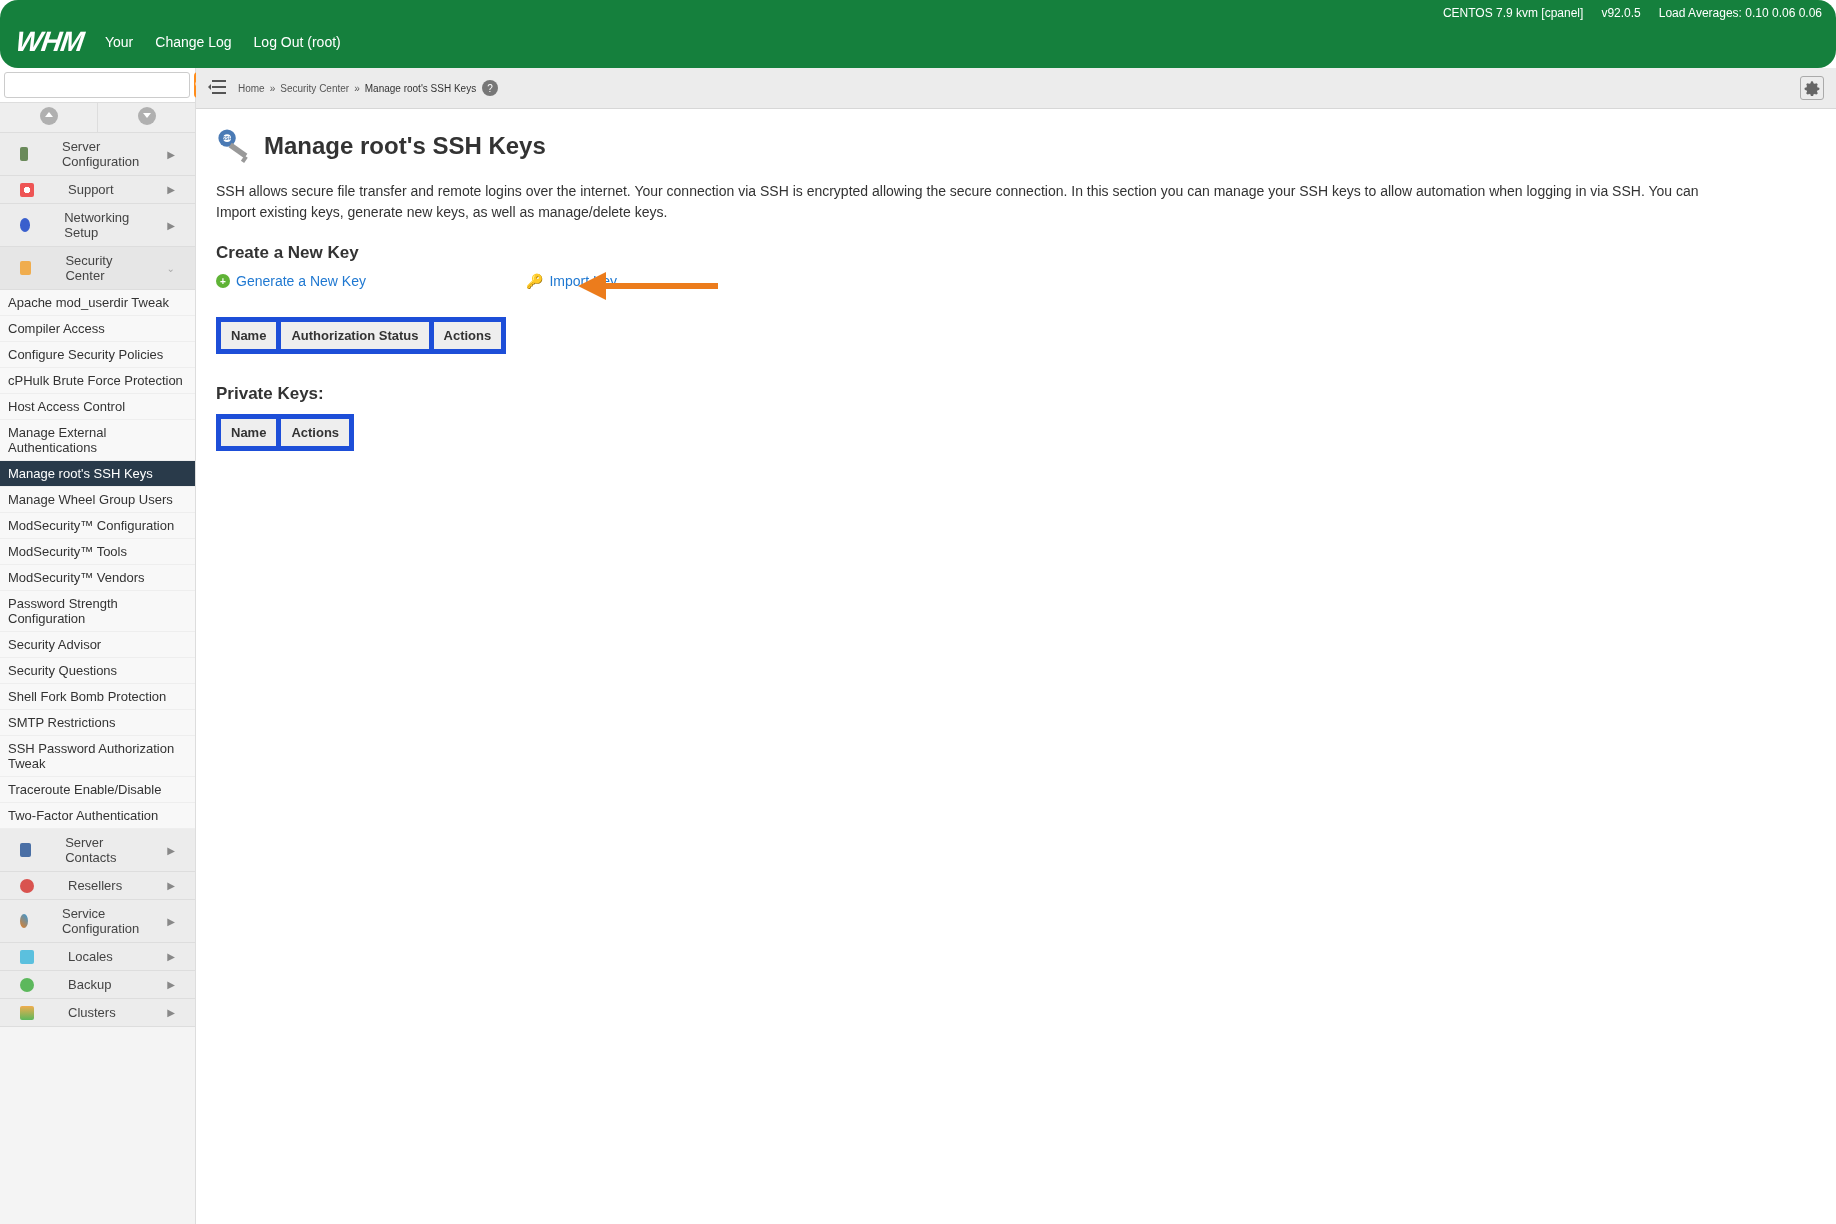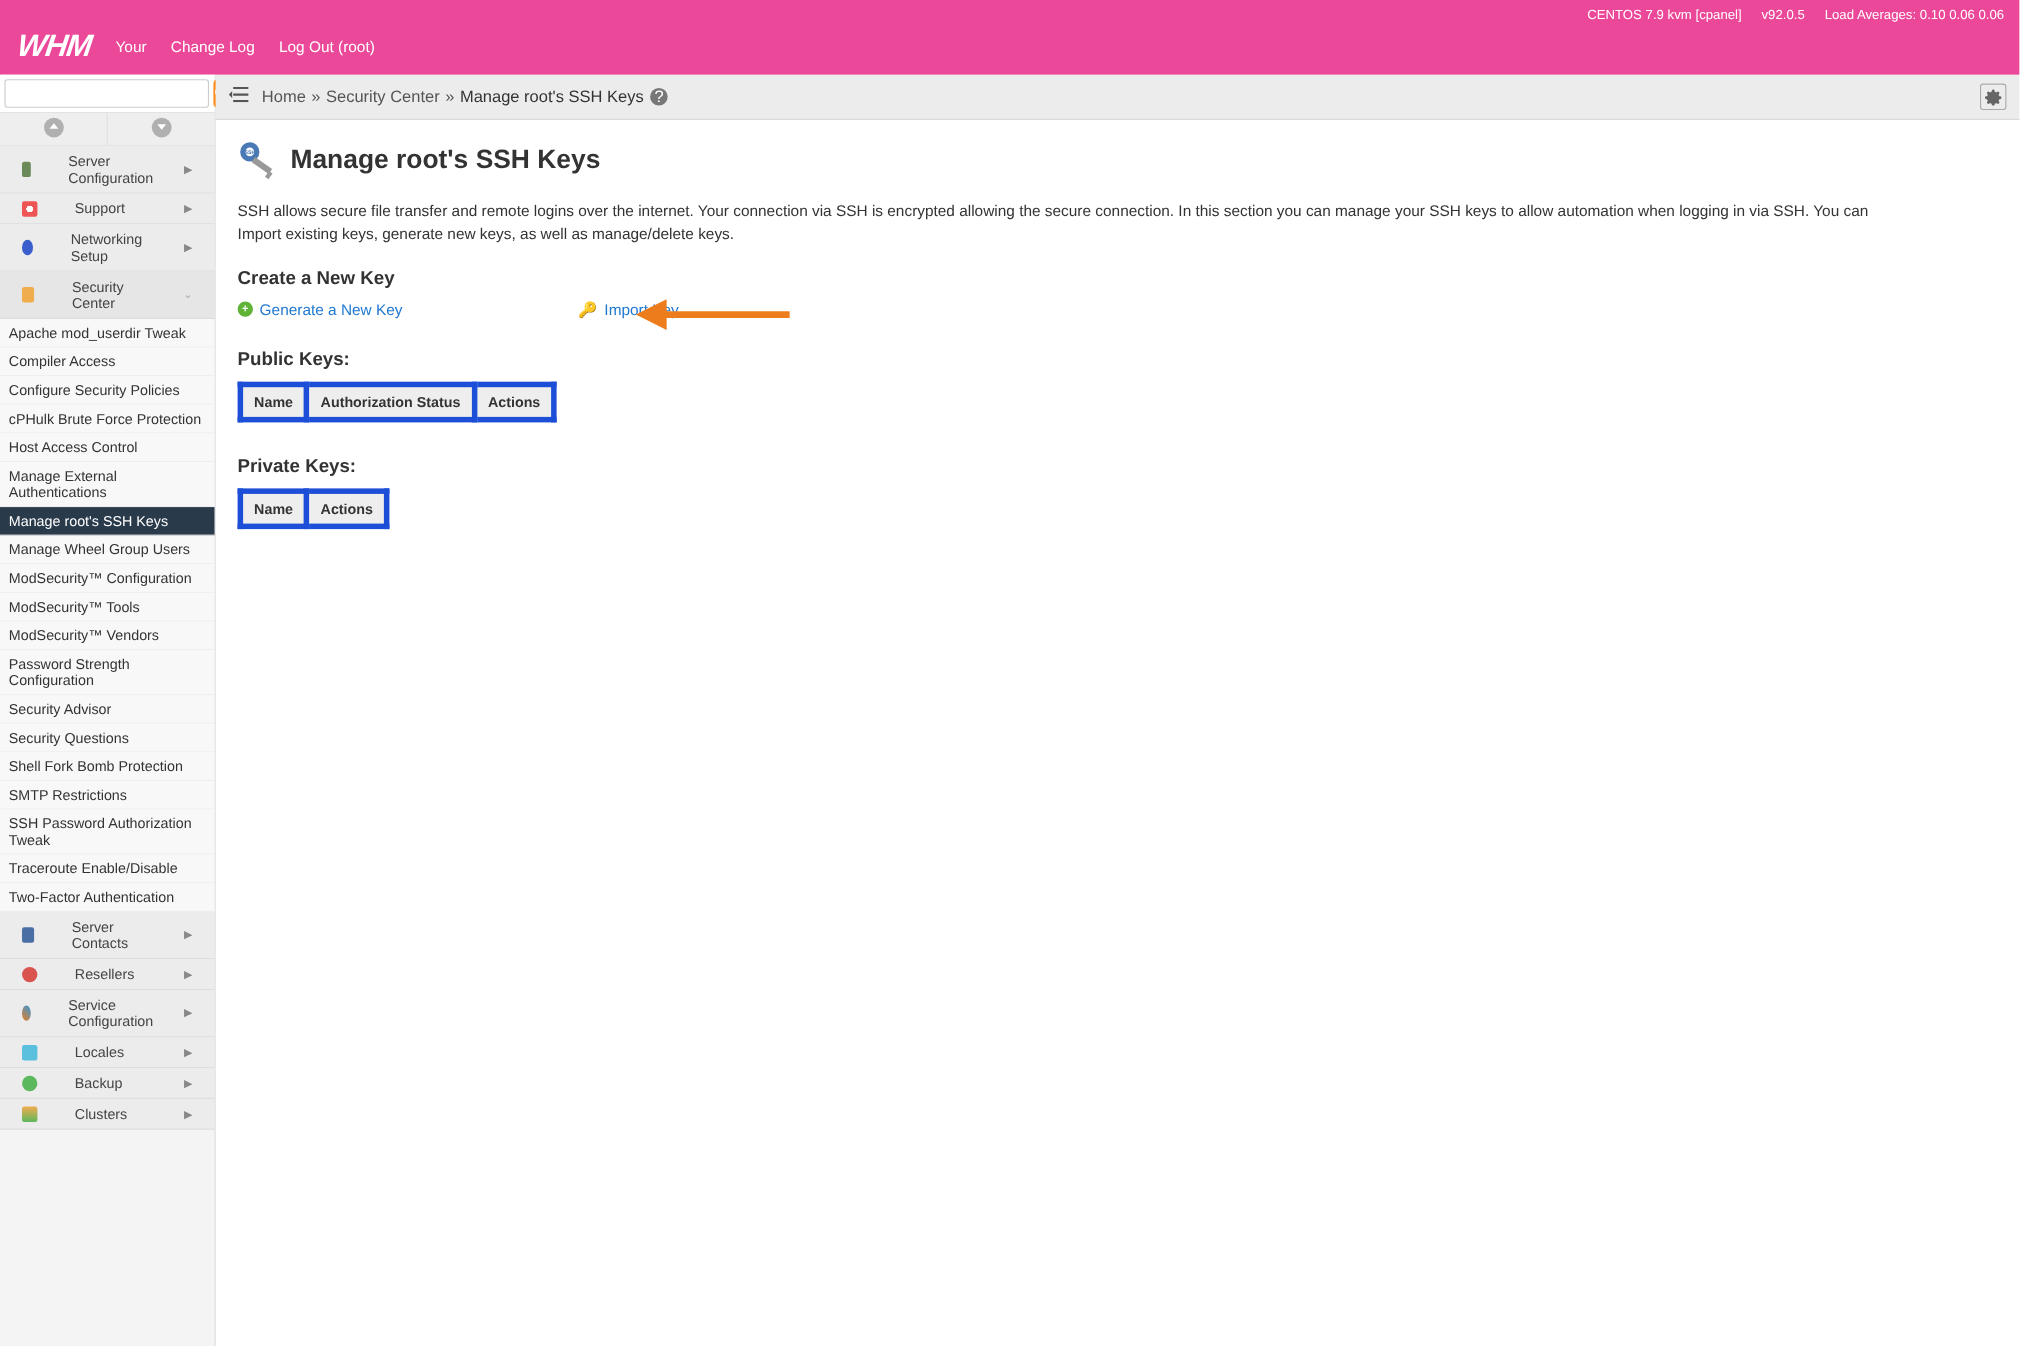--- a/index.html
+++ b/index.html
@@ -1,17 +1,17 @@
 <!DOCTYPE html>
 <html><head>
 <meta charset="utf-8">
 <style>
 * { margin: 0; padding: 0; box-sizing: border-box; }
 body { font-family: -apple-system, BlinkMacSystemFont, "Segoe UI", Arial, sans-serif; font-size: 13px; color: #333; background: #fff; width: 1836px; }
-.topbar { background: #ec4899; color: #fff; }
+.topbar { background: #15803d; color: #fff; border-radius: 18px; }
 .topbar-status { display: flex; justify-content: flex-end; gap: 18px; padding: 6px 14px; font-size: 12px; }
 .topbar-nav { display: flex; align-items: center; padding: 0 0 10px 16px; }
 .logo { font-weight: 700; font-style: italic; font-size: 28px; letter-spacing: -1px; margin-right: 22px; transform: skewX(-8deg); }
 .topbar-nav a { color: #fff; text-decoration: none; margin-right: 22px; font-size: 14px; }
 .layout { display: flex; }
 .sidebar { width: 196px; background: #f4f4f4; border-right: 1px solid #ddd; min-height: 1160px; }
 .search-row { display: flex; padding: 4px; border-bottom: 1px solid #ddd; background: #fff; }
 .search-input { flex: 1; border: 1px solid #ccc; border-radius: 3px; padding: 4px; font-size: 13px; }
 .search-btn { width: 26px; height: 26px; margin-left: 4px; background: #ff8c1a; border: none; border-radius: 4px; color: #fff; cursor: pointer; display: flex; align-items: center; justify-content: center; }
 .arrow-row { display: flex; border-bottom: 1px solid #ddd; }
@@ -23,21 +23,21 @@
 .arrow-down::after { border-top: 5px solid #fff; }
 .side-group { display: flex; align-items: center; padding: 6px 20px; border-bottom: 1px solid #ddd; cursor: pointer; font-size: 13px; color: #444; background: #ececec; gap: 28px; }
 .side-group.expanded { background: #e6e6e6; }
 .side-group .gicon { width: 14px; height: 14px; margin-right: 6px; border-radius: 2px; display: inline-block; }
 .side-group .chev { margin-left: auto; color: #888; font-size: 10px; }
 .side-item { padding: 5px 8px 5px 8px; font-size: 13px; color: #333; cursor: pointer; border-bottom: 1px solid #eee; background: #f8f8f8; }
 .side-item.active { background: #293a4a; color: #fff; }
 .content-wrap { flex: 1; }
 .breadcrumb-bar { display: flex; align-items: center; padding: 8px 12px; border-bottom: 1px solid #d7d7d7; background: #ececec; }
 .menu-icon { margin-right: 12px; color: #555; cursor: pointer; }
-.breadcrumb-bar span { font-size: 15px; }
+.breadcrumb-bar span { font-size: 10px; }
 .bc-link { color: #555; }
 .bc-current { color: #333; }
 .bc-sep { margin: 0 5px; color: #555; }
 .help-circle { width: 16px; height: 16px; background: #777; color: #fff; border-radius: 50%; display: inline-flex; align-items: center; justify-content: center; font-size: 11px; margin-left: 6px; }
 .right-gear { margin-left: auto; width: 24px; height: 24px; border: 1px solid #aaa; border-radius: 3px; display: flex; align-items: center; justify-content: center; color: #666; cursor: pointer; }
 .content { padding: 18px 20px; }
 .page-head { display: flex; align-items: center; margin-bottom: 16px; }
 .key-icon { width: 38px; height: 38px; margin-right: 10px; position: relative; }
 .key-icon svg { width: 38px; height: 38px; }
 .page-title { font-size: 24px; font-weight: 700; color: #333; }
@@ -209,21 +209,20 @@
           <line x1="140" y1="17" x2="22" y2="17" stroke="#ec7c1c" stroke-width="6"></line>
           <polygon points="0,17 28,3 28,31" fill="#ec7c1c"></polygon>
         </svg>
 
         <a href="#" class="action-link">
           <span class="key-mini">🔑</span>
           <span>Import Key</span>
         </a>
       </div>
 
-      <div class="section-label">Public Keys:</div>
       <table class="tbl">
         <tbody>
             <tr>
           <th>Name</th>
           <th>Authorization Status</th>
           <th>Actions</th>
         </tr>
       </tbody>
         </table>
 

